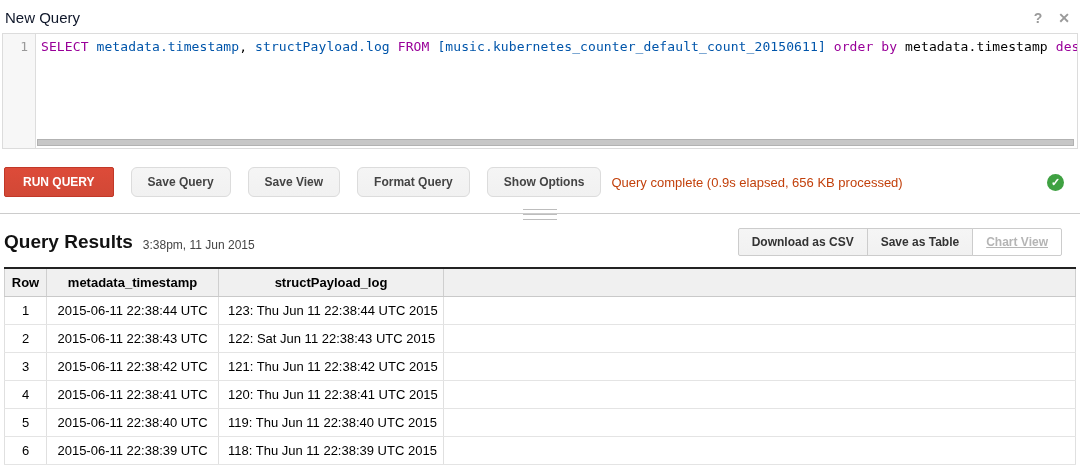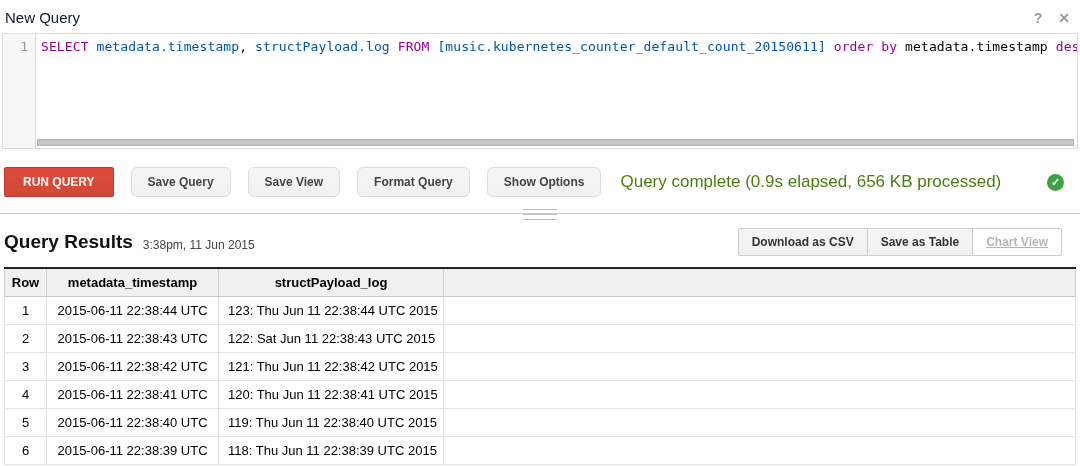--- a/index.html
+++ b/index.html
@@ -33,21 +33,21 @@
   .run-btn { height:30px; padding:0 18px; background:var(--accent-red,#d14836);
              background-image:linear-gradient(to bottom,#dd4b39,#d14836);
              border:1px solid #c13828; border-radius:2px; color:#fff;
              font-weight:bold; font-size:12px; cursor:pointer;
              font-family:"Liberation Sans", sans-serif; }
   .gray-btn { height:30px; padding:0 16px; margin-left:17px;
               background-image:linear-gradient(to bottom,#f5f5f5,#f1f1f1);
               border:1px solid #dcdcdc; border-radius:6px; color:#444;
               font-weight:bold; font-size:12px; cursor:pointer;
               font-family:Liberation Sans, sans-serif; }
-  .status-text { margin-left:19px; font-size:17px; color:#4d7c0f; }
+  .status-text { margin-left:10px; font-size:13px; color:#c2410c; }
   .success-icon { margin-left:auto; margin-right:12px; width:17px; height:17px;
                   border-radius:50%; background:var(--success-green,#3fa142);
                   color:#fff; font-size:11px; font-weight:bold; line-height:17px;
                   text-align:center; }
 
   
   .splitter { position:relative; height:1px; background:#ccc; margin-top:16px; }
   .splitter-handle { position:absolute; left:50%; transform:translateX(-50%);
                      top:-6px; width:34px; height:13px; cursor:row-resize; }
   .splitter-handle .bar { height:1px; background:#bdbdbd; margin:0 0 4px 0; }

